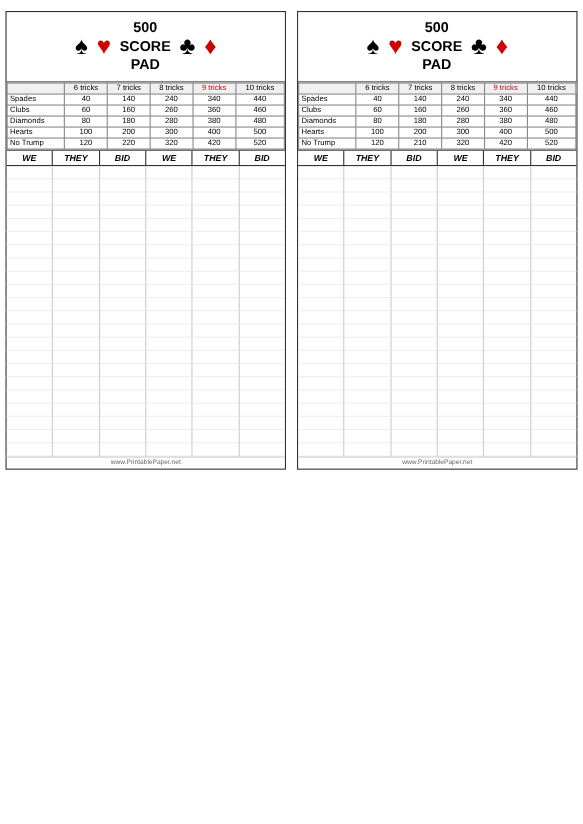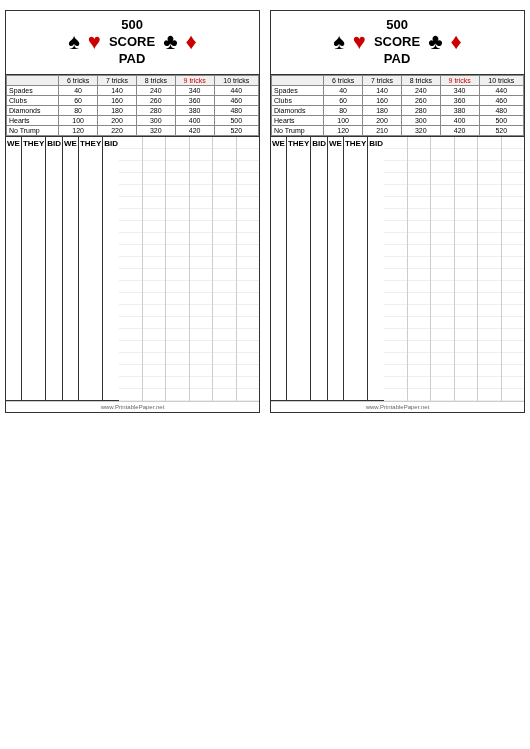--- a/index.html
+++ b/index.html
@@ -65,21 +65,22 @@
     .ref-label {
       text-align: left !important;
       font-size: 6.5px;
     }
     .diamond-header {
       color: #cc0000;
     }
     .score-section {
       flex: 1;
       display: flex;
-      flex-direction: row;
+      flex-direction: column;
+      font-style: italic;
     }
     .score-header {
       display: flex;
       border-bottom: 1px solid #333;
     }
     .score-header-cell {
       flex: 1;
       text-align: center;
       padding: 2px 1px;
       font-size: 8px;

